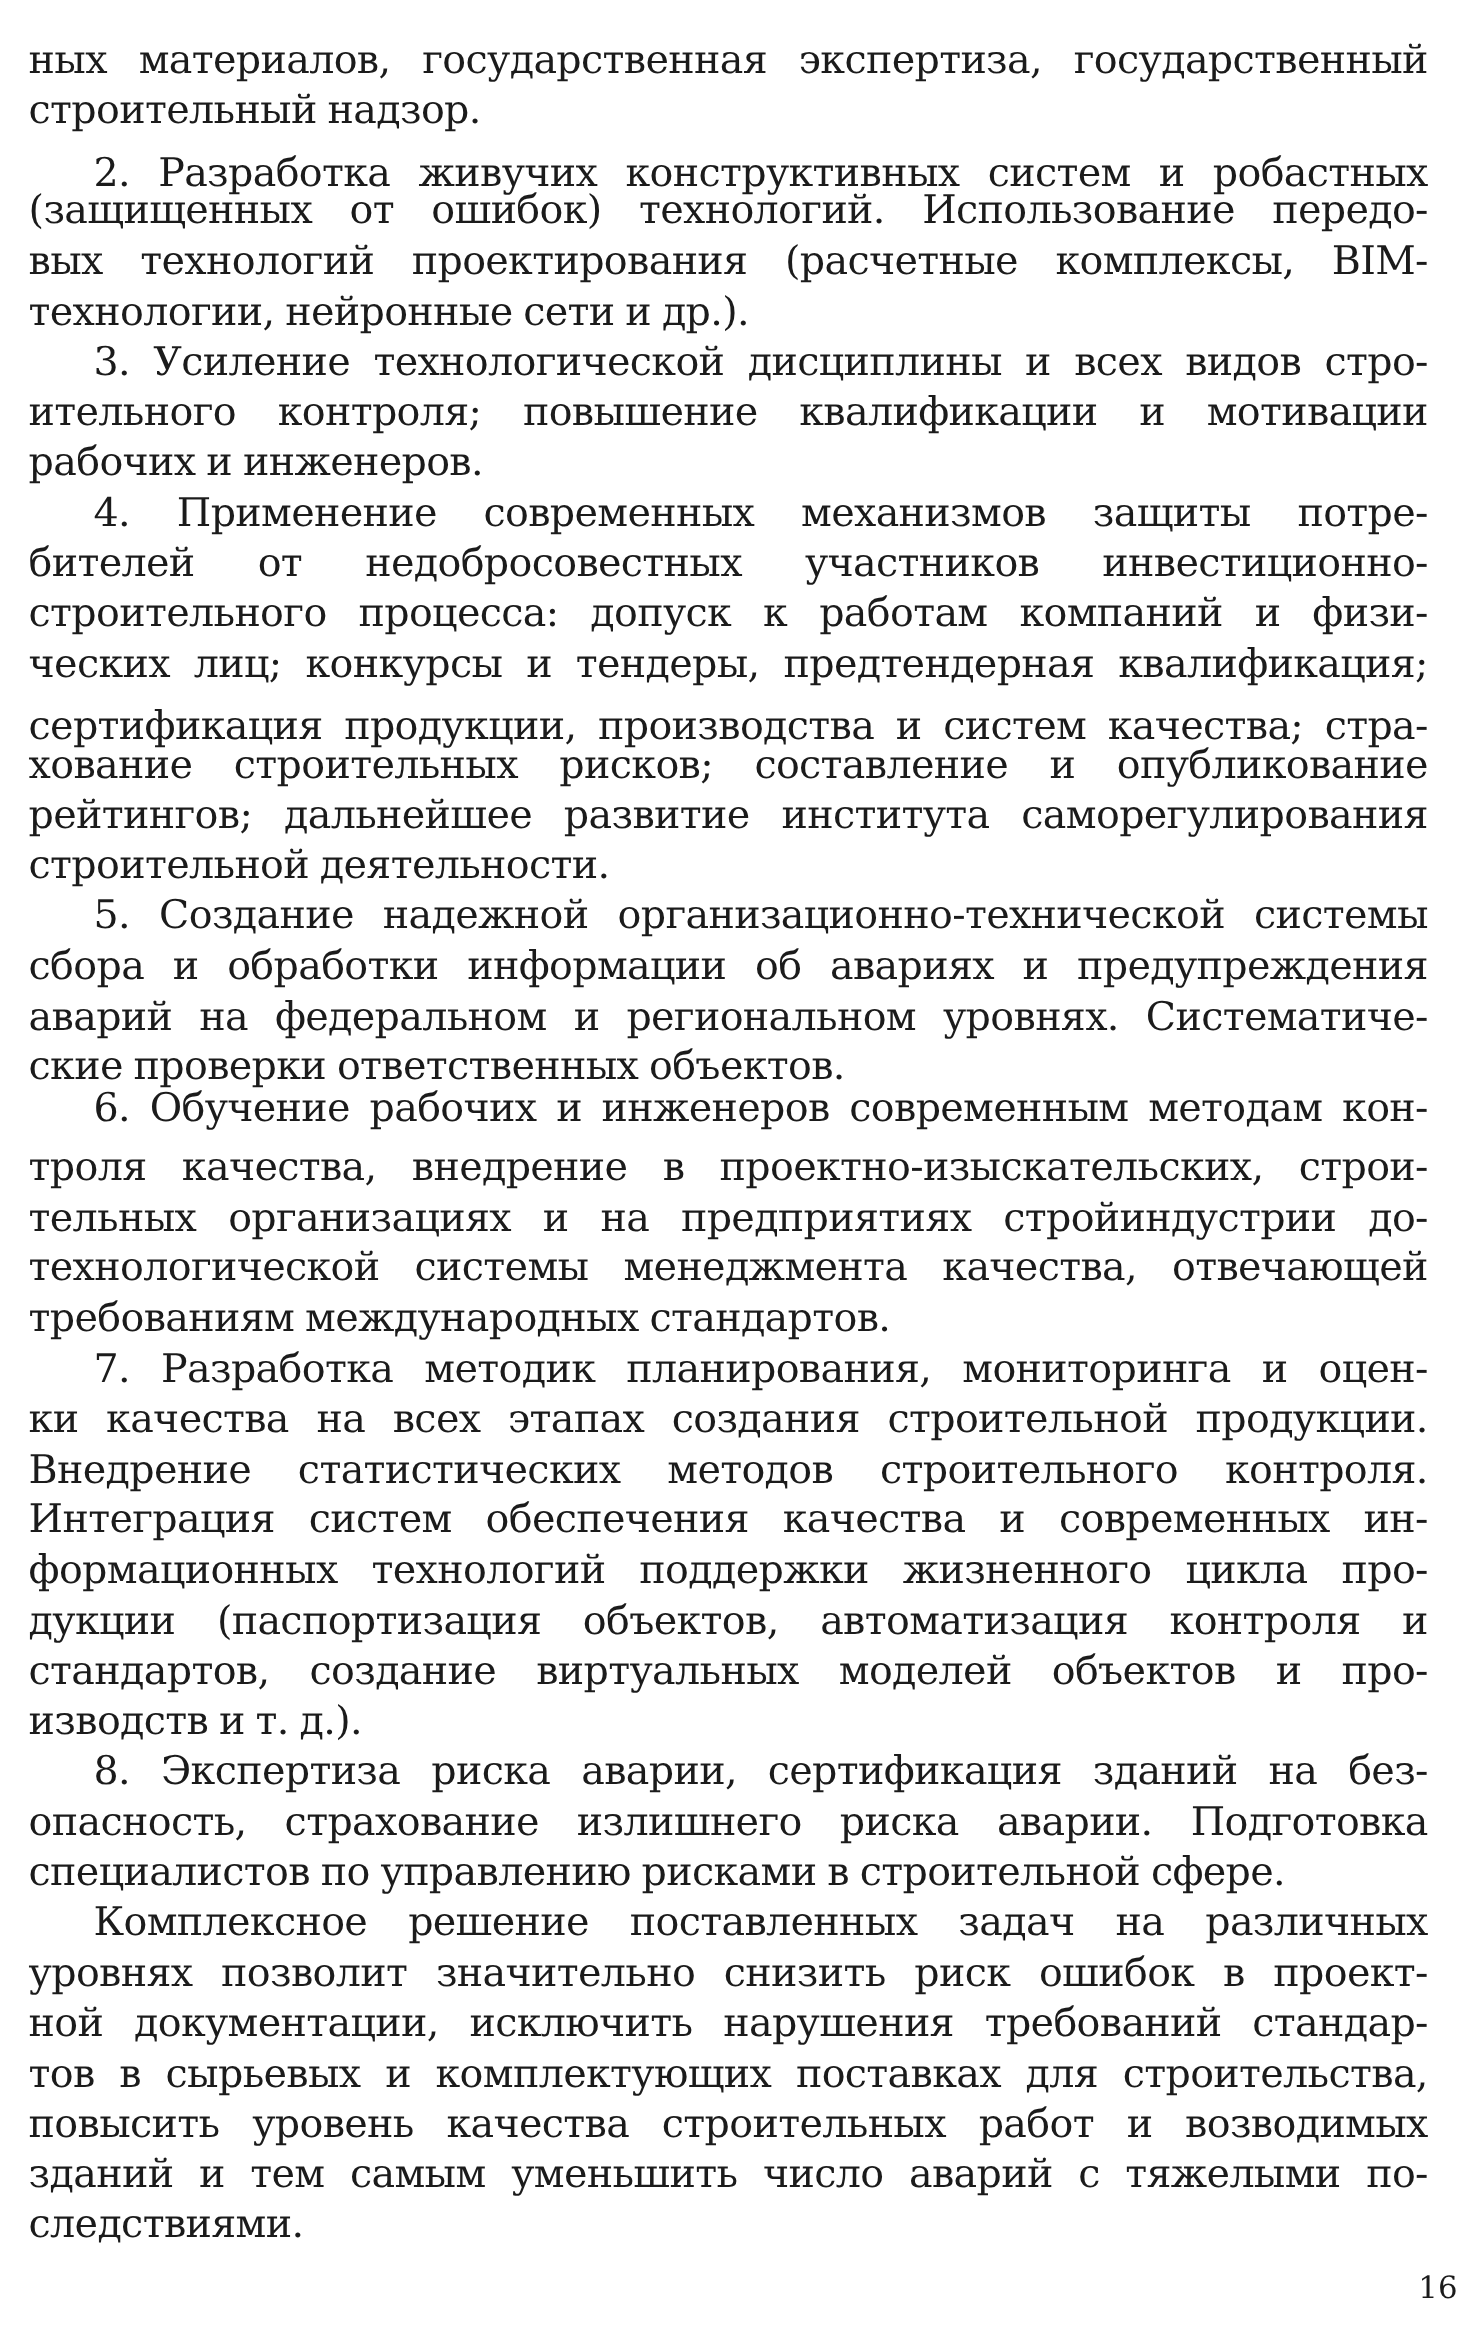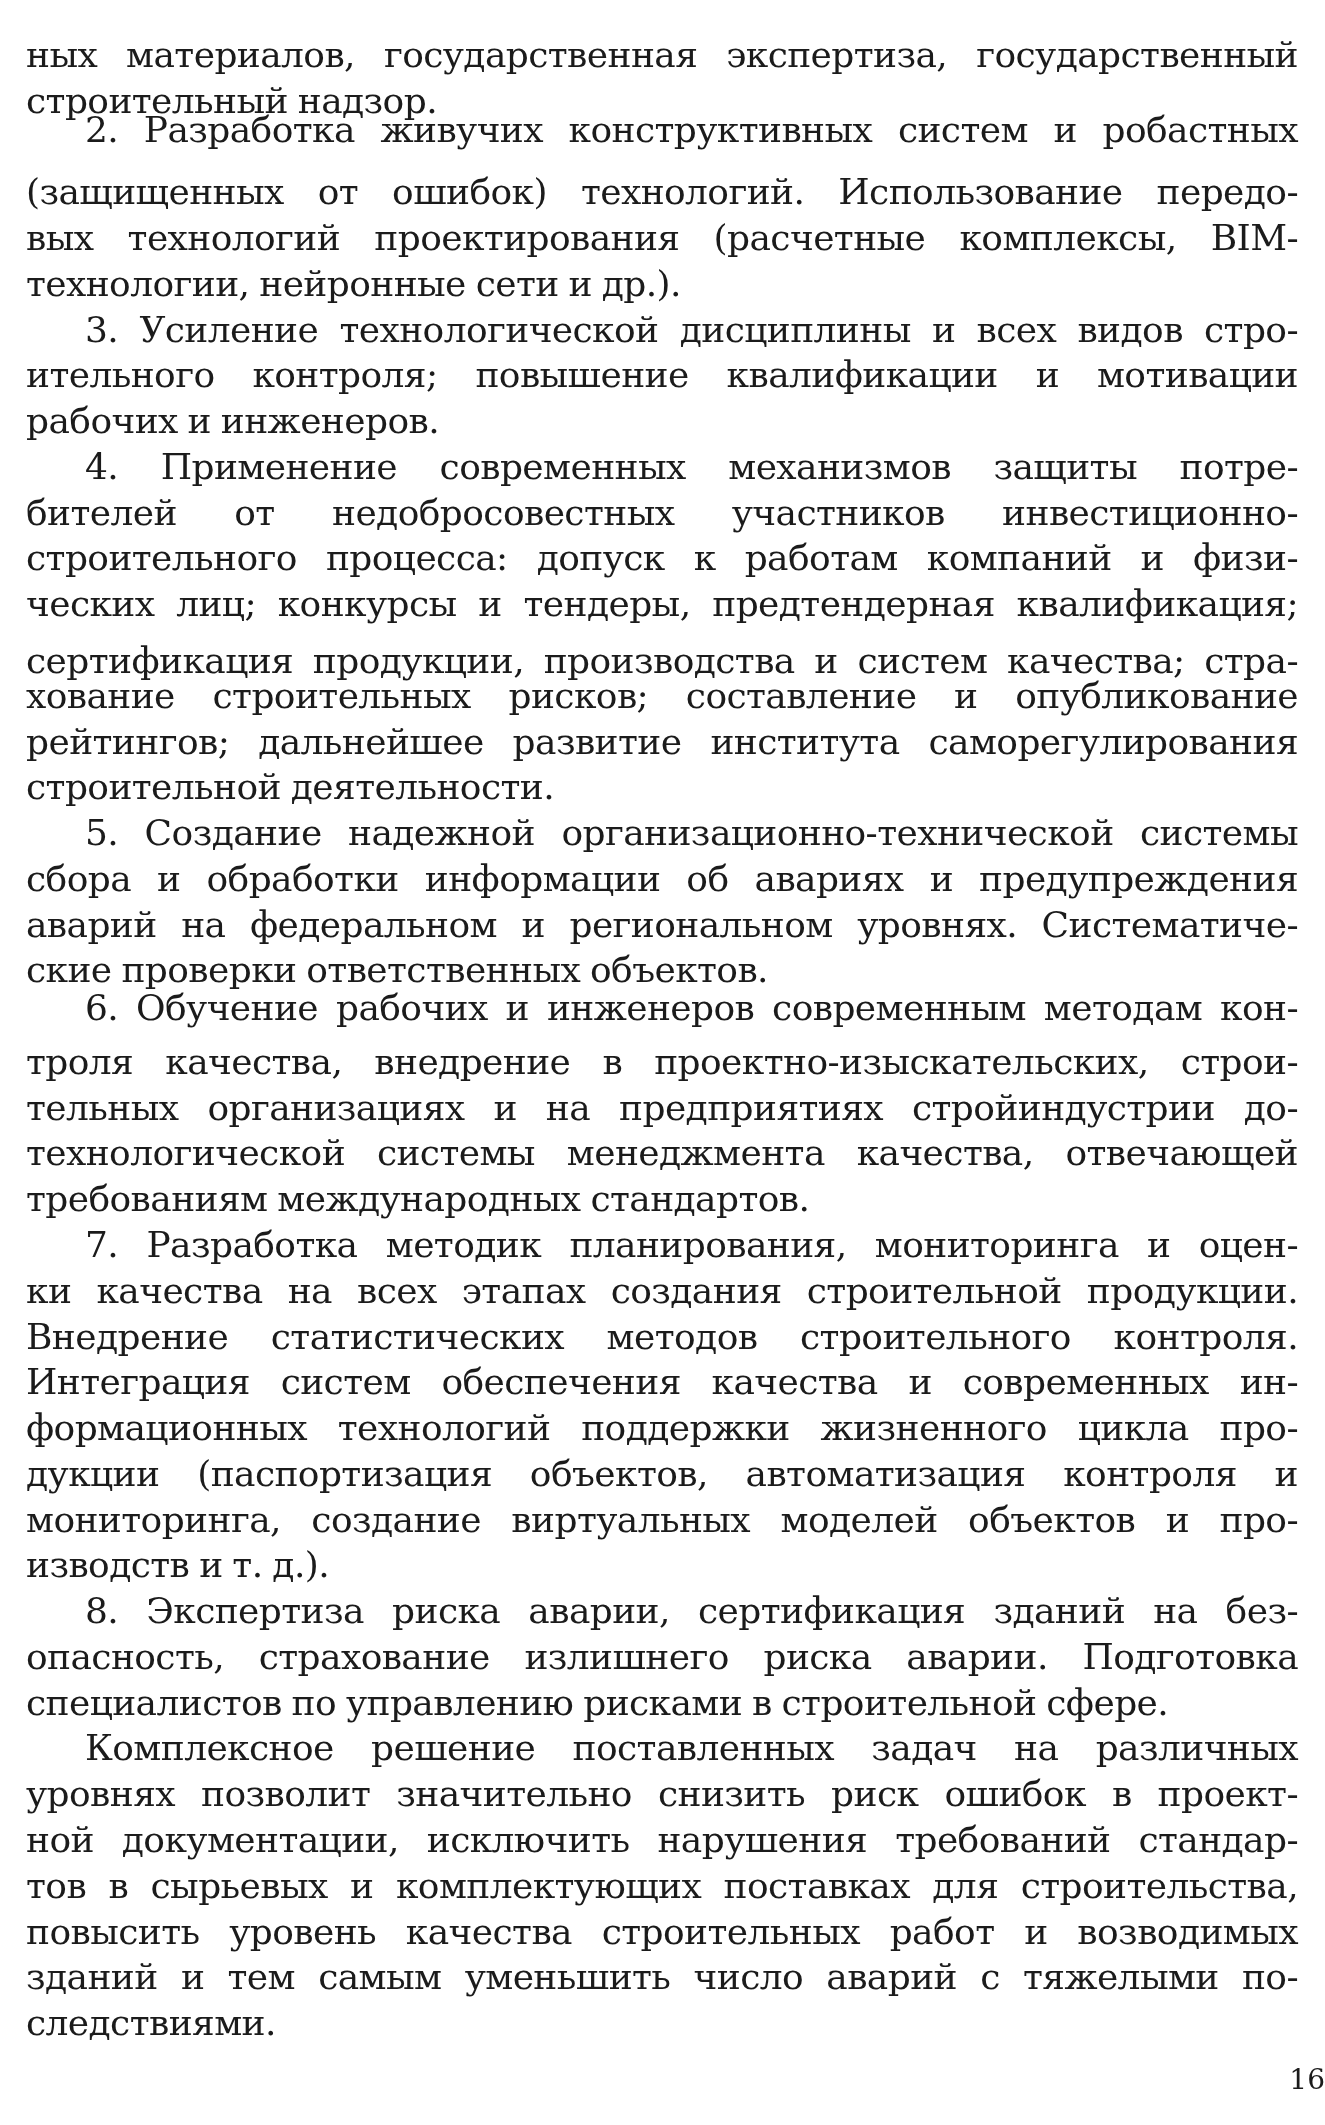--- a/index.html
+++ b/index.html
@@ -22,21 +22,21 @@
     font-size: 28px; line-height: 46px; color: #1b1b1b;
   }
 </style>
 </head>
 <body>
 
 <div class="page">
   <div class="text-block" id="text-block">
       <div class="line" style="top: 32px;">ных материалов, государственная экспертиза, государственный</div>
       <div class="line last" style="top: 77.77px;">строительный надзор.</div>
-      <div class="line indent" style="top: 107px;">2. Разработка живучих конструктивных систем и робастных</div>
+      <div class="line indent" style="top: 135px;">2. Разработка живучих конструктивных систем и робастных</div>
       <div class="line" style="top: 169.31px;">(защищенных от ошибок) технологий. Использование передо-</div>
       <div class="line" style="top: 215.08px;">вых технологий проектирования (расчетные комплексы, BIM-</div>
       <div class="line last" style="top: 260.85px;">технологии, нейронные сети и др.).</div>
       <div class="line indent" style="top: 306.62px;">3. Усиление технологической дисциплины и всех видов стро-</div>
       <div class="line" style="top: 352.39px;">ительного контроля; повышение квалификации и мотивации</div>
       <div class="line last" style="top: 398.16px;">рабочих и инженеров.</div>
       <div class="line indent" style="top: 443.93px;">4. Применение современных механизмов защиты потре-</div>
       <div class="line" style="top: 489.7px;">бителей от недобросовестных участников инвестиционно-</div>
       <div class="line" style="top: 535.47px;">строительного процесса: допуск к работам компаний и физи-</div>
       <div class="line" style="top: 581.24px;">ческих лиц; конкурсы и тендеры, предтендерная квалификация;</div>
@@ -52,21 +52,21 @@
       <div class="line" style="top: 1038.94px;">троля качества, внедрение в проектно-изыскательских, строи-</div>
       <div class="line" style="top: 1084.71px;">тельных организациях и на предприятиях стройиндустрии до-</div>
       <div class="line" style="top: 1130.48px;">технологической системы менеджмента качества, отвечающей</div>
       <div class="line last" style="top: 1176.25px;">требованиям международных стандартов.</div>
       <div class="line indent" style="top: 1222.02px;">7. Разработка методик планирования, мониторинга и оцен-</div>
       <div class="line" style="top: 1267.79px;">ки качества на всех этапах создания строительной продукции.</div>
       <div class="line" style="top: 1313.56px;">Внедрение статистических методов строительного контроля.</div>
       <div class="line" style="top: 1359.33px;">Интеграция систем обеспечения качества и современных ин-</div>
       <div class="line" style="top: 1405.1px;">формационных технологий поддержки жизненного цикла про-</div>
       <div class="line" style="top: 1450.87px;">дукции (паспортизация объектов, автоматизация контроля и</div>
-      <div class="line" style="top: 1496.64px;">мониторинга, создание виртуальных моделей объектов и про-</div>
+      <div class="line" style="top: 1496.64px;">стандартов, создание виртуальных моделей объектов и про-</div>
       <div class="line last" style="top: 1542.41px;">изводств и т. д.).</div>
       <div class="line indent" style="top: 1588.18px;">8. Экспертиза риска аварии, сертификация зданий на без-</div>
       <div class="line" style="top: 1633.95px;">опасность, страхование излишнего риска аварии. Подготовка</div>
       <div class="line last" style="top: 1679.72px;">специалистов по управлению рисками в строительной сфере.</div>
       <div class="line indent" style="top: 1725.49px;">Комплексное решение поставленных задач на различных</div>
       <div class="line" style="top: 1771.26px;">уровнях позволит значительно снизить риск ошибок в проект-</div>
       <div class="line" style="top: 1817.03px;">ной документации, исключить нарушения требований стандар-</div>
       <div class="line" style="top: 1862.8px;">тов в сырьевых и комплектующих поставках для строительства,</div>
       <div class="line" style="top: 1908.57px;">повысить уровень качества строительных работ и возводимых</div>
       <div class="line" style="top: 1954.34px;">зданий и тем самым уменьшить число аварий с тяжелыми по-</div>

